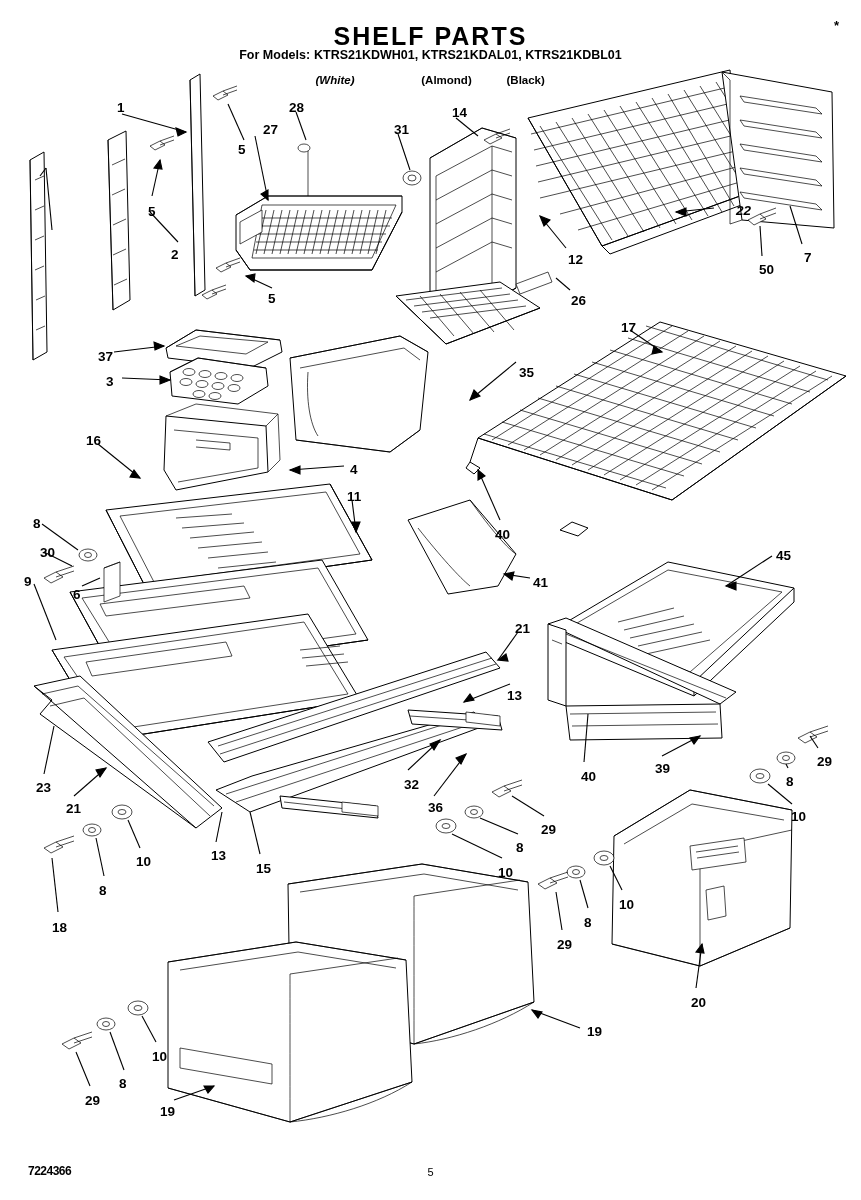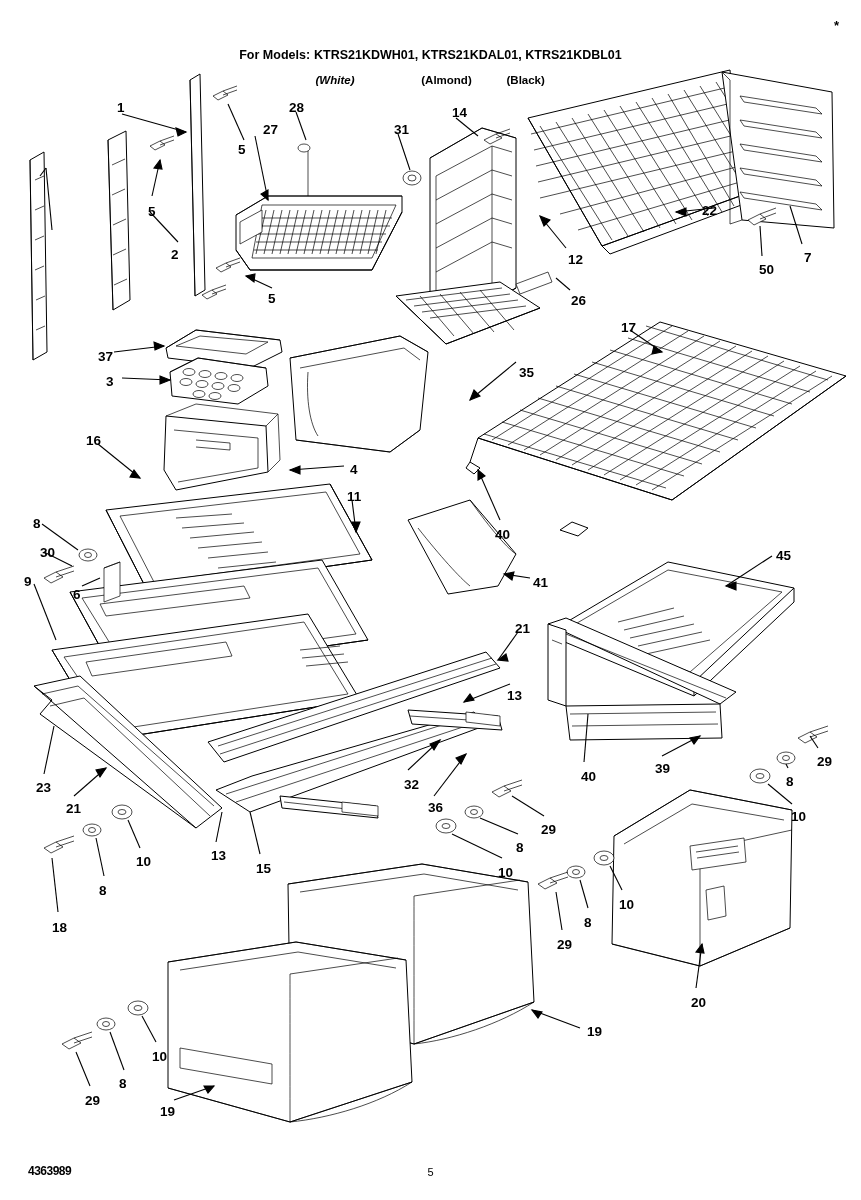--- a/index.html
+++ b/index.html
@@ -112,20 +112,21 @@
   .leader { stroke: #000; stroke-width: 1.1; fill: none; }
   .arrowhead { fill: #000; }
 </style>
 </head>
 <body>
 
 <div id="sheet">
 
   <div class="corner-mark">*</div>
 
+  <div class="title">SHELF PARTS</div>
 
   <div class="models-line">
     <span class="lbl">For Models:</span><span>KTRS21KDWH01, KTRS21KDAL01, KTRS21KDBL01</span>
   </div>
 
   <div class="colors-line">
     <span class="c1">(White)</span><span class="c2">(Almond)</span><span class="c3">(Black)</span>
   </div>
 
   <svg id="art" viewBox="0 0 861 1200">
@@ -605,21 +606,21 @@
 
   <div class="callout" style="left:117px; top:101px;">1</div>
   <div class="callout" style="left:238px; top:143px;">5</div>
   <div class="callout" style="left:289px; top:101px;">28</div>
   <div class="callout" style="left:263px; top:123px;">27</div>
   <div class="callout" style="left:394px; top:123px;">31</div>
   <div class="callout" style="left:452px; top:106px;">14</div>
   <div class="callout" style="left:148px; top:205px;">5</div>
   <div class="callout" style="left:171px; top:248px;">2</div>
   <div class="callout" style="left:568px; top:253px;">12</div>
-  <div class="callout" style="left:702px; top:204px;">22</div>
+  <div class="callout" style="left:736px; top:204px;font-style:italic;">22</div>
   <div class="callout" style="left:759px; top:263px;">50</div>
   <div class="callout" style="left:804px; top:251px;">7</div>
   <div class="callout" style="left:268px; top:292px;">5</div>
   <div class="callout" style="left:571px; top:294px;">26</div>
   <div class="callout" style="left:621px; top:321px;">17</div>
   <div class="callout" style="left:98px;  top:350px;">37</div>
   <div class="callout" style="left:106px; top:375px;">3</div>
   <div class="callout" style="left:519px; top:366px;">35</div>
   <div class="callout" style="left:86px;  top:434px;">16</div>
   <div class="callout" style="left:350px; top:463px;">4</div>
@@ -653,15 +654,15 @@
   <div class="callout" style="left:557px; top:938px;">29</div>
   <div class="callout" style="left:584px; top:916px;">8</div>
   <div class="callout" style="left:619px; top:898px;">10</div>
   <div class="callout" style="left:691px; top:996px;">20</div>
   <div class="callout" style="left:587px; top:1025px;">19</div>
   <div class="callout" style="left:152px; top:1050px;">10</div>
   <div class="callout" style="left:119px; top:1077px;">8</div>
   <div class="callout" style="left:85px;  top:1094px;">29</div>
   <div class="callout" style="left:160px; top:1105px;">19</div>
 
-  <div class="footer-left">4363989</div>
+  <div class="footer-left">7224366</div>
   <div class="footer-center">5</div>
 </div>
 
 </body></html>

